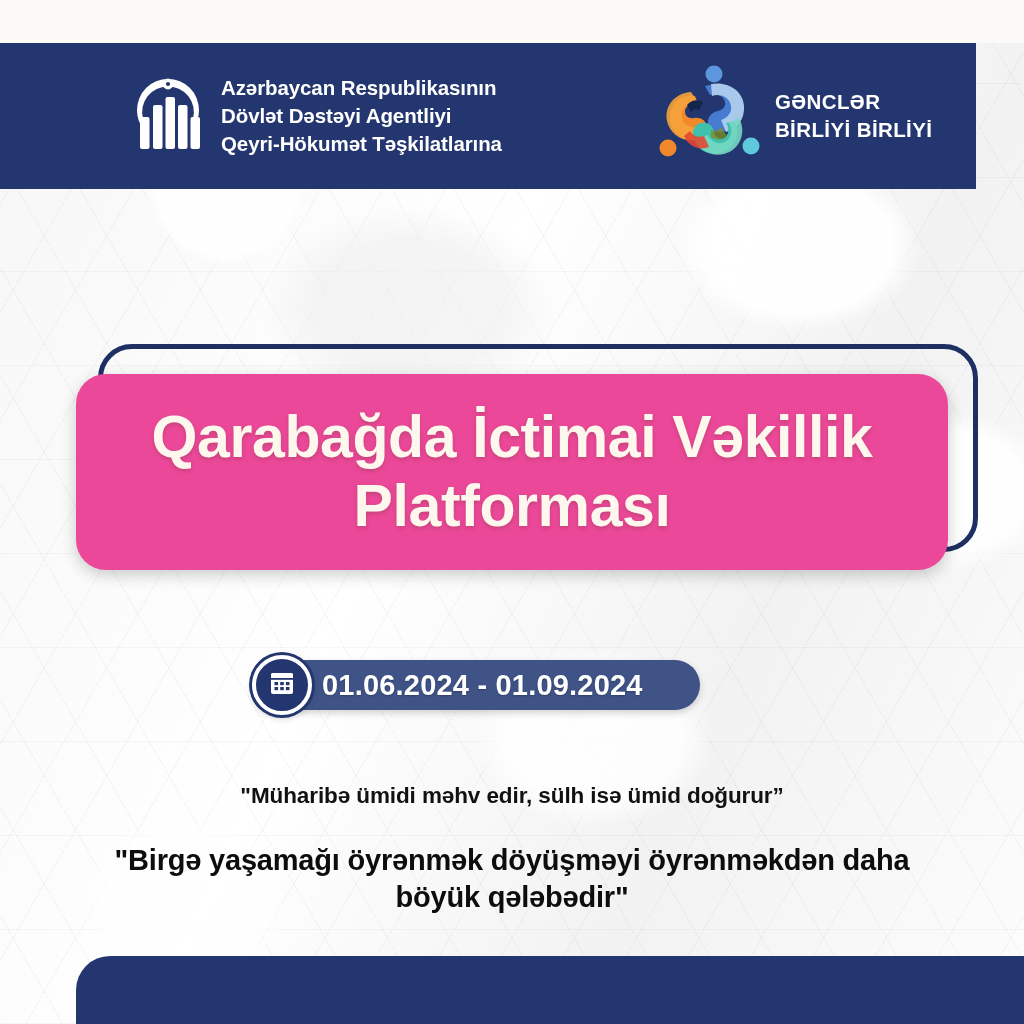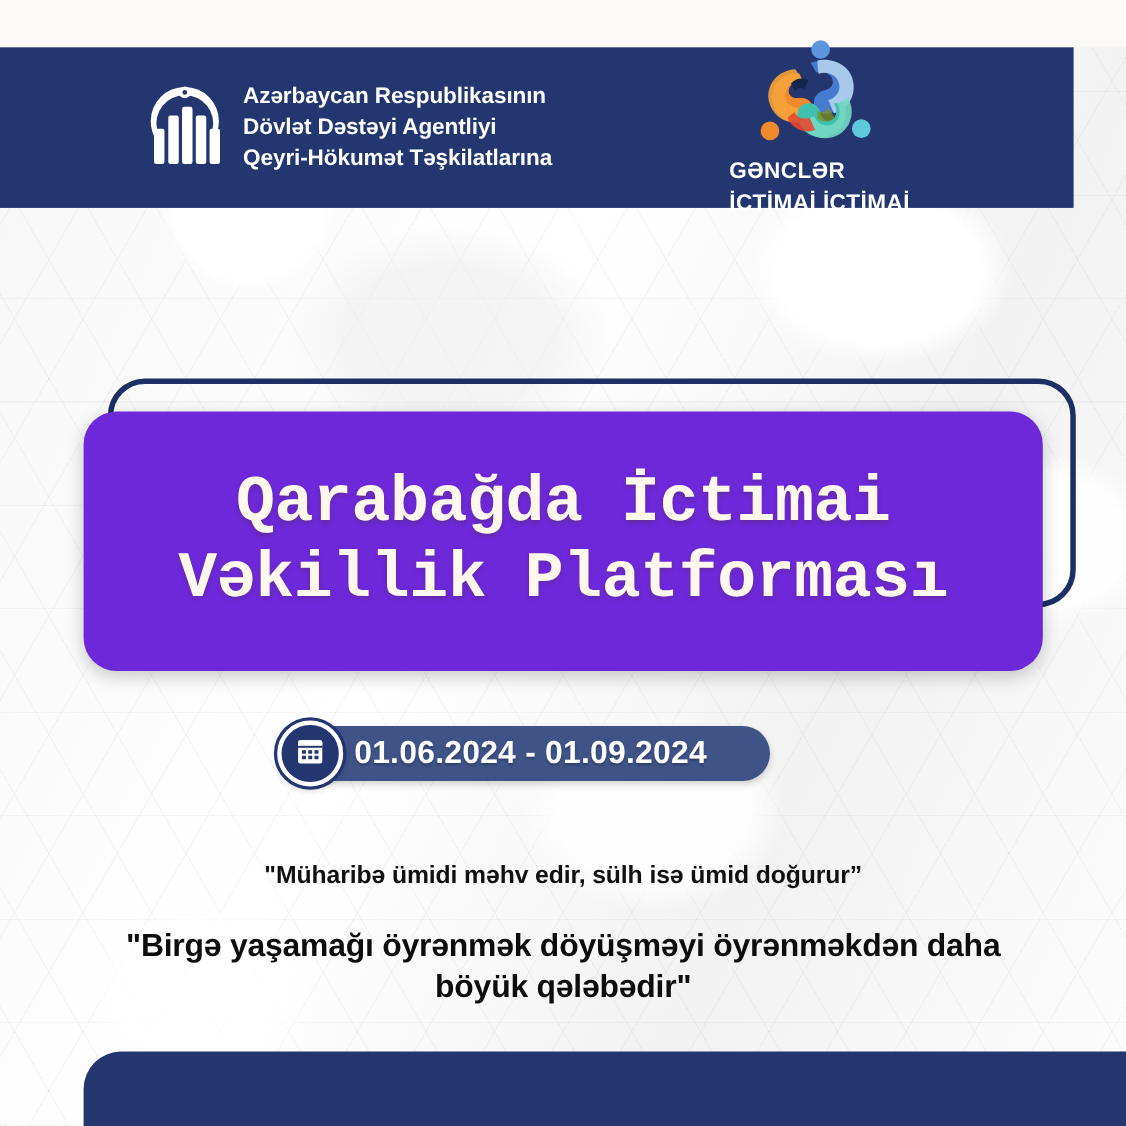--- a/index.html
+++ b/index.html
@@ -67,21 +67,21 @@
     display: flex;
     align-items: center;
     justify-content: flex-start;
   }
 
   .logo-block {
     display: flex;
     align-items: center;
   }
   .logo-left  { margin-left: 131px; }
-  .logo-right { margin-left: 149px; flex-direction: column; }
+  .logo-right { margin-left: 149px; }
 
   .agency-mark { width: 74px; height: 82px; flex: none; }
   .gencler-mark { width: 112px; height: 104px; flex: none; }
 
   .agency-text {
     margin-left: 16px;
     color: #ffffff;
     font-size: 20.5px;
     font-weight: bold;
     line-height: 1.38;
@@ -103,28 +103,27 @@
     position: absolute;
     left: 98px;  top: 344px;
     width: 880px; height: 208px;
     border: 5px solid #1d2f63;
     border-radius: 34px;
     box-sizing: border-box;
   }
   .title-card {
     position: absolute;
     left: 76px; top: 374px;
-    width: 872px; height: 236px;
-    background: #6d28d9;
+    width: 872px; height: 196px;
+    background: #ec4899;
     border-radius: 30px;
     box-shadow: 0 5px 16px rgba(0,0,0,0.20);
     display: flex;
     align-items: center;
     justify-content: center;
-    font-family: Liberation Mono, monospace;
   }
   .title-text {
     color: #fdf7ee;
     font-size: 59px;
     font-weight: bold;
     line-height: 1.17;
     text-align: center;
     letter-spacing: -0.4px;
     padding: 0 34px;
     text-shadow: 0 2px 4px rgba(70,50,15,0.25);
@@ -258,21 +257,21 @@
 
           <path d="M36 43 C40 38 47 37 52 40 L48 48 C45 46 42 47 40 50 Z" fill="#12254a"></path>
 
           <circle cx="63" cy="12" r="8.5" fill="#5d96df"></circle>
           <circle cx="17" cy="86" r="8.5" fill="#f0882c"></circle>
           <circle cx="100" cy="84" r="8.5" fill="#5fc9dc"></circle>
         </svg>
       </span>
       <div class="gencler-text">
         <div>GƏNCLƏR</div>
-        <div>İCTİMAİ İCTİMAİ</div>
+        <div>BİRLİYİ BİRLİYİ</div>
       </div>
     </div>
   </div>
 
   <div class="title-frame"></div>
   <div class="title-card">
     <div class="title-text">Qarabağda İctimai Vəkillik Platforması</div>
   </div>
 
   <div class="date-badge">

